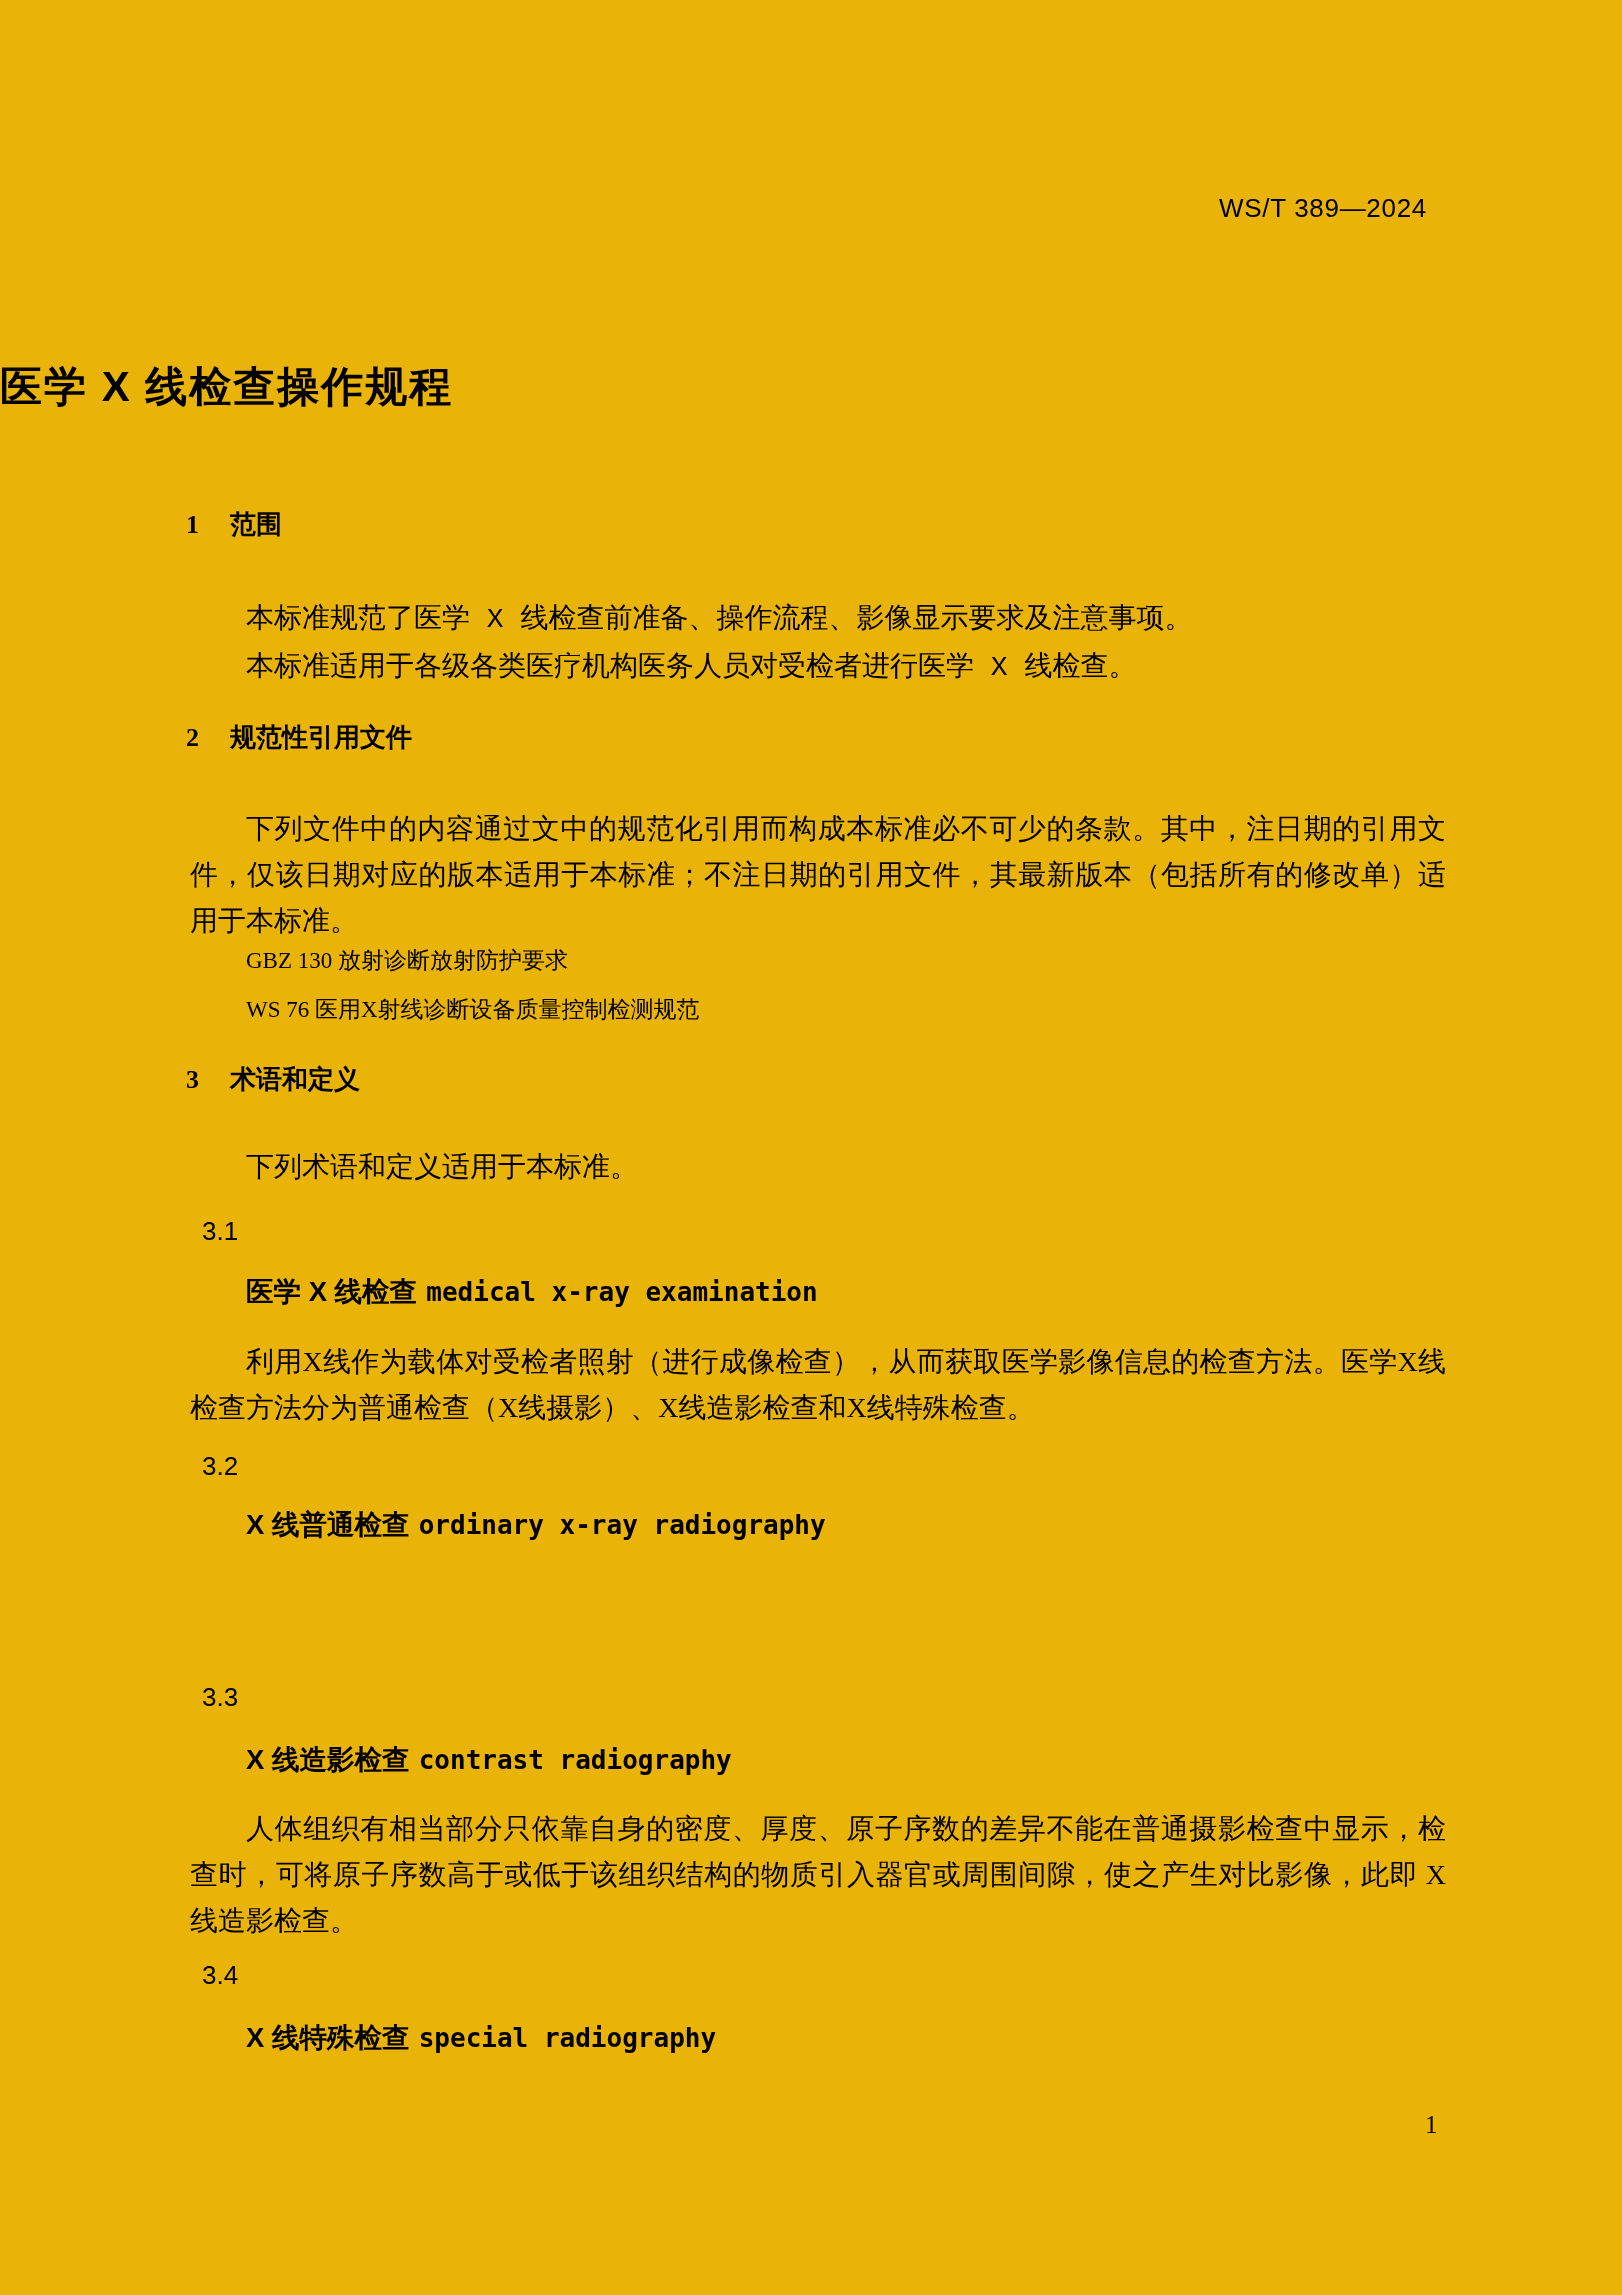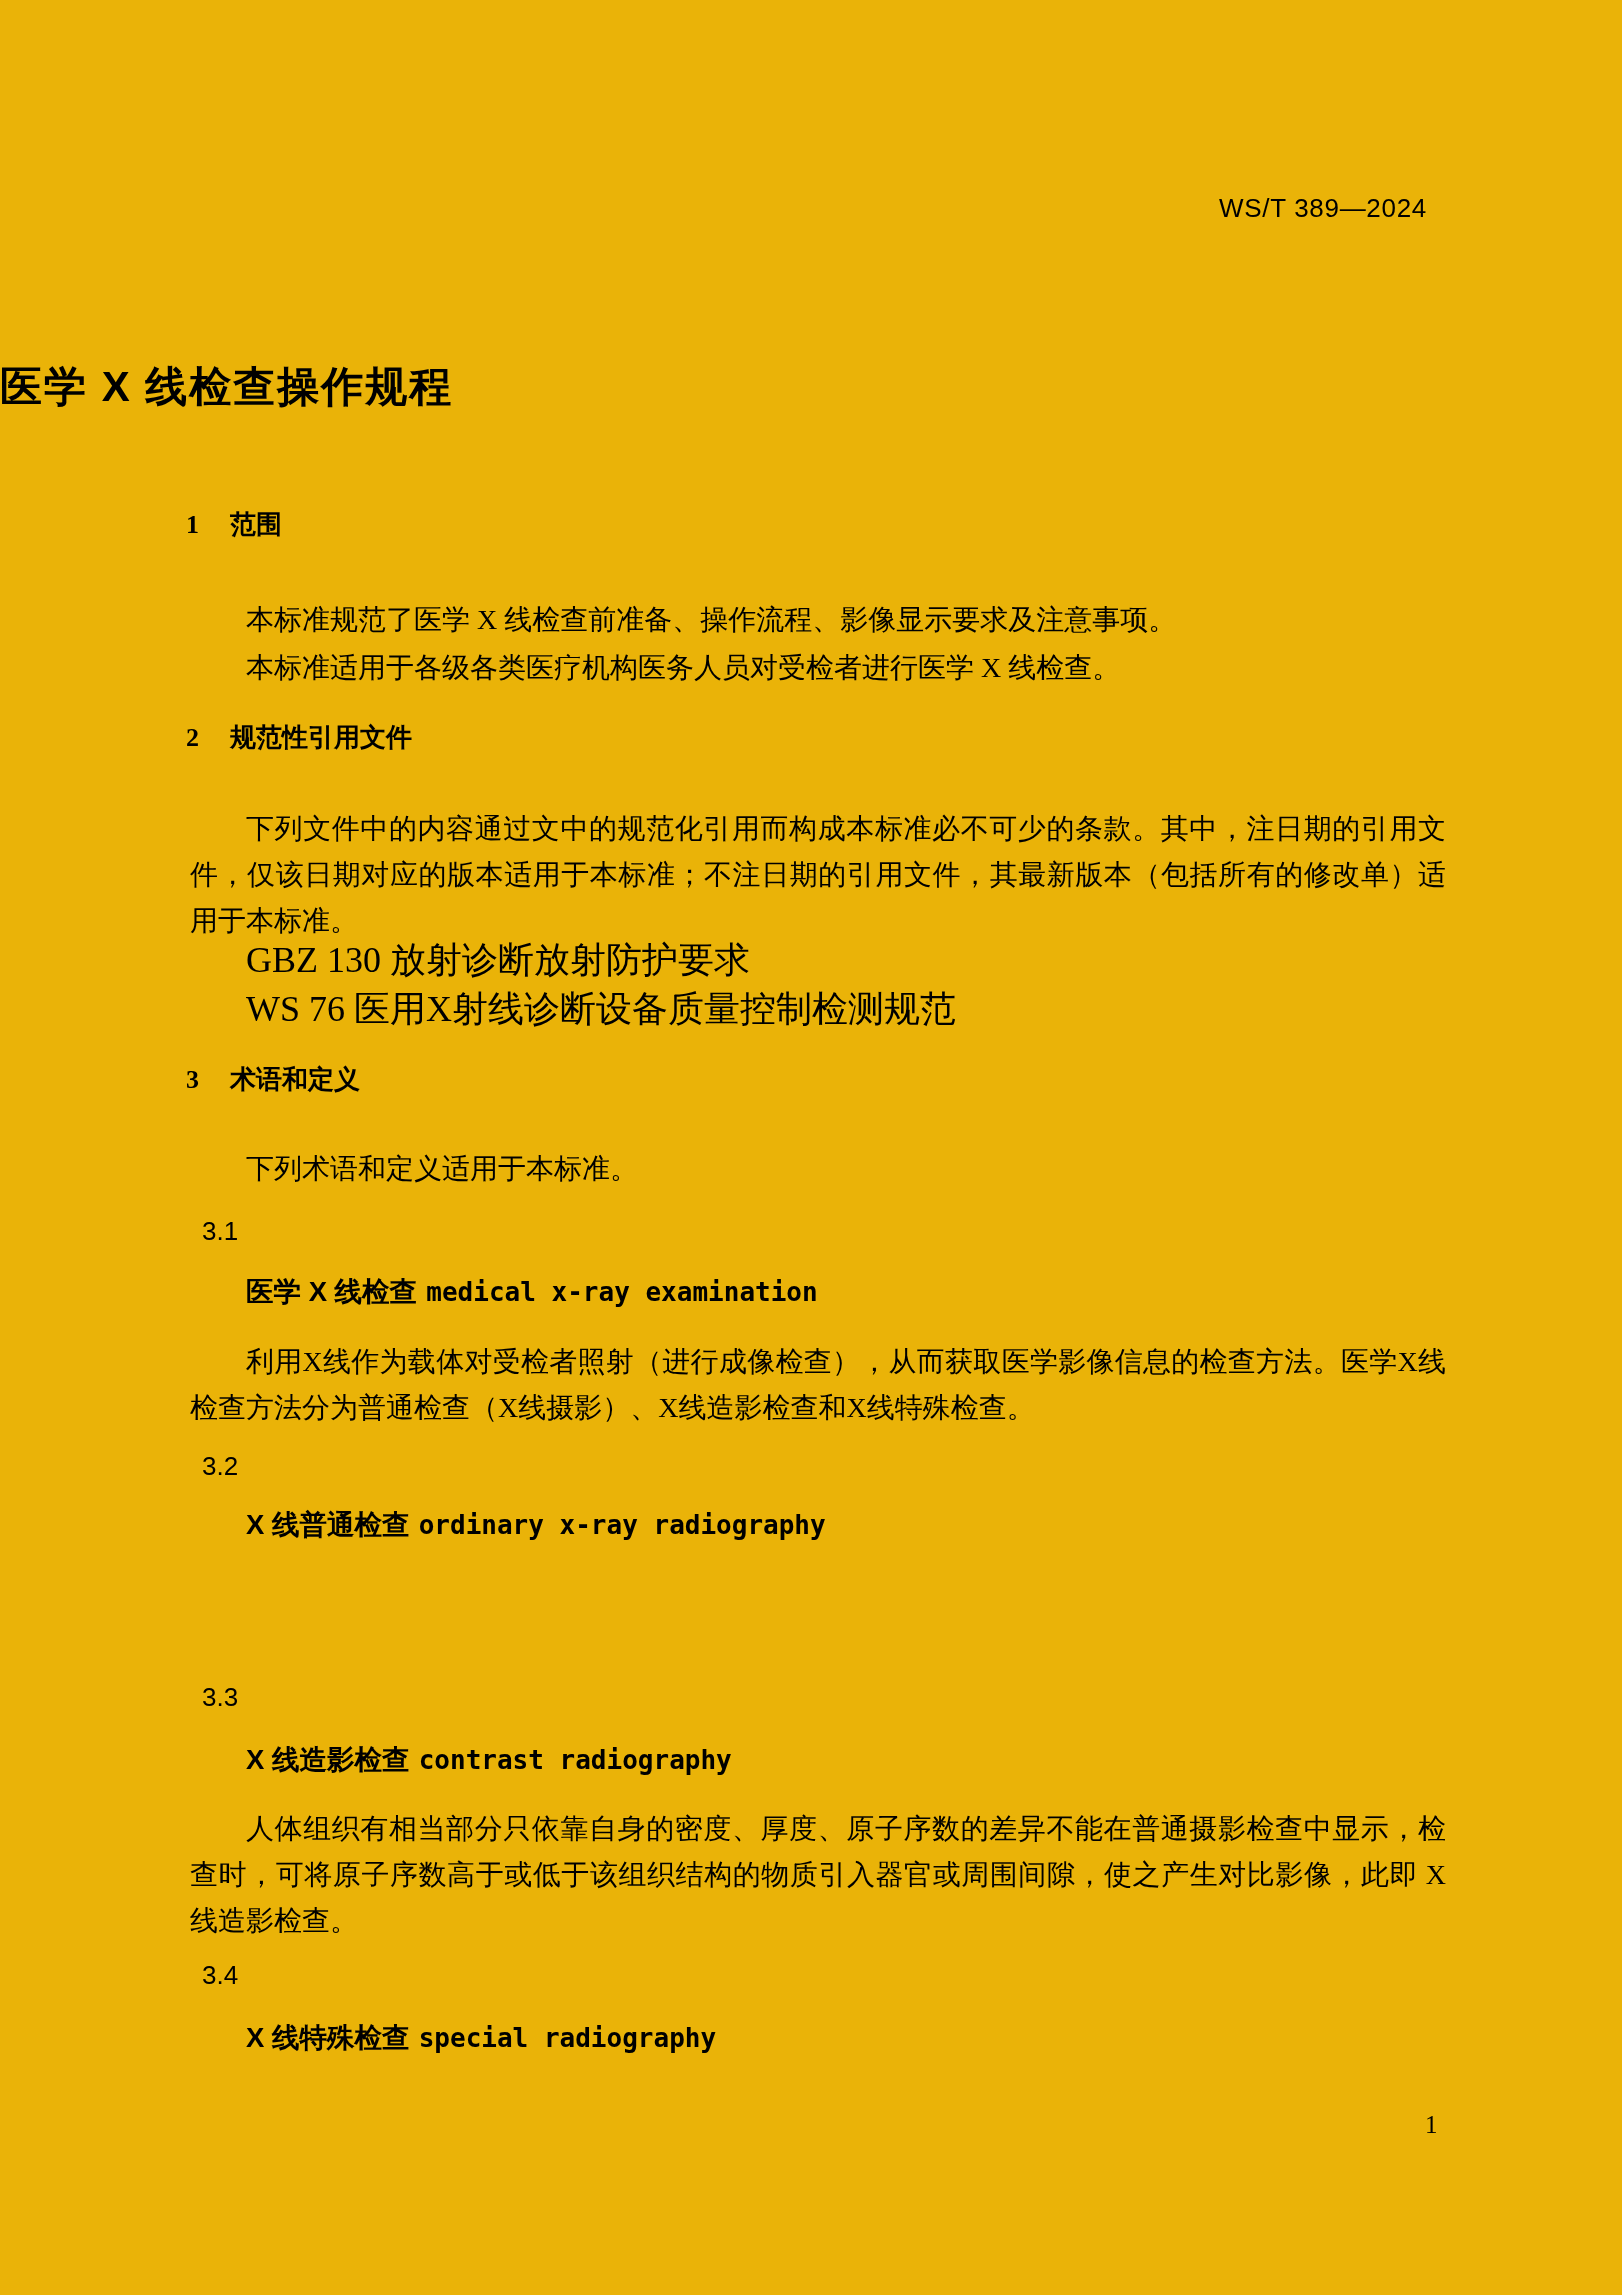--- a/index.html
+++ b/index.html
@@ -43,25 +43,25 @@
   .sec-h .num { display: inline-block; min-width: 44px; font-weight: bold; }
 
   .body-block {
     left: 190px;
     width: 1256px;
     font-size: 28px;
     line-height: 46px;
     text-align: justify;
   }
   .indent { text-indent: 2em; }
-  .nojust { text-align: left; }
+  .nojust { text-align: left; font-family: Liberation Mono, monospace; }
 
   .ref-line {
     left: 246px;
-    font-size: 36px;
+    font-size: 23px;
     line-height: 37px;
   }
 
   .sub-num {
     left: 202px;
     font-family: "Liberation Sans", "DejaVu Sans", sans-serif;
     font-size: 26px;
     line-height: 31px;
   }
 

